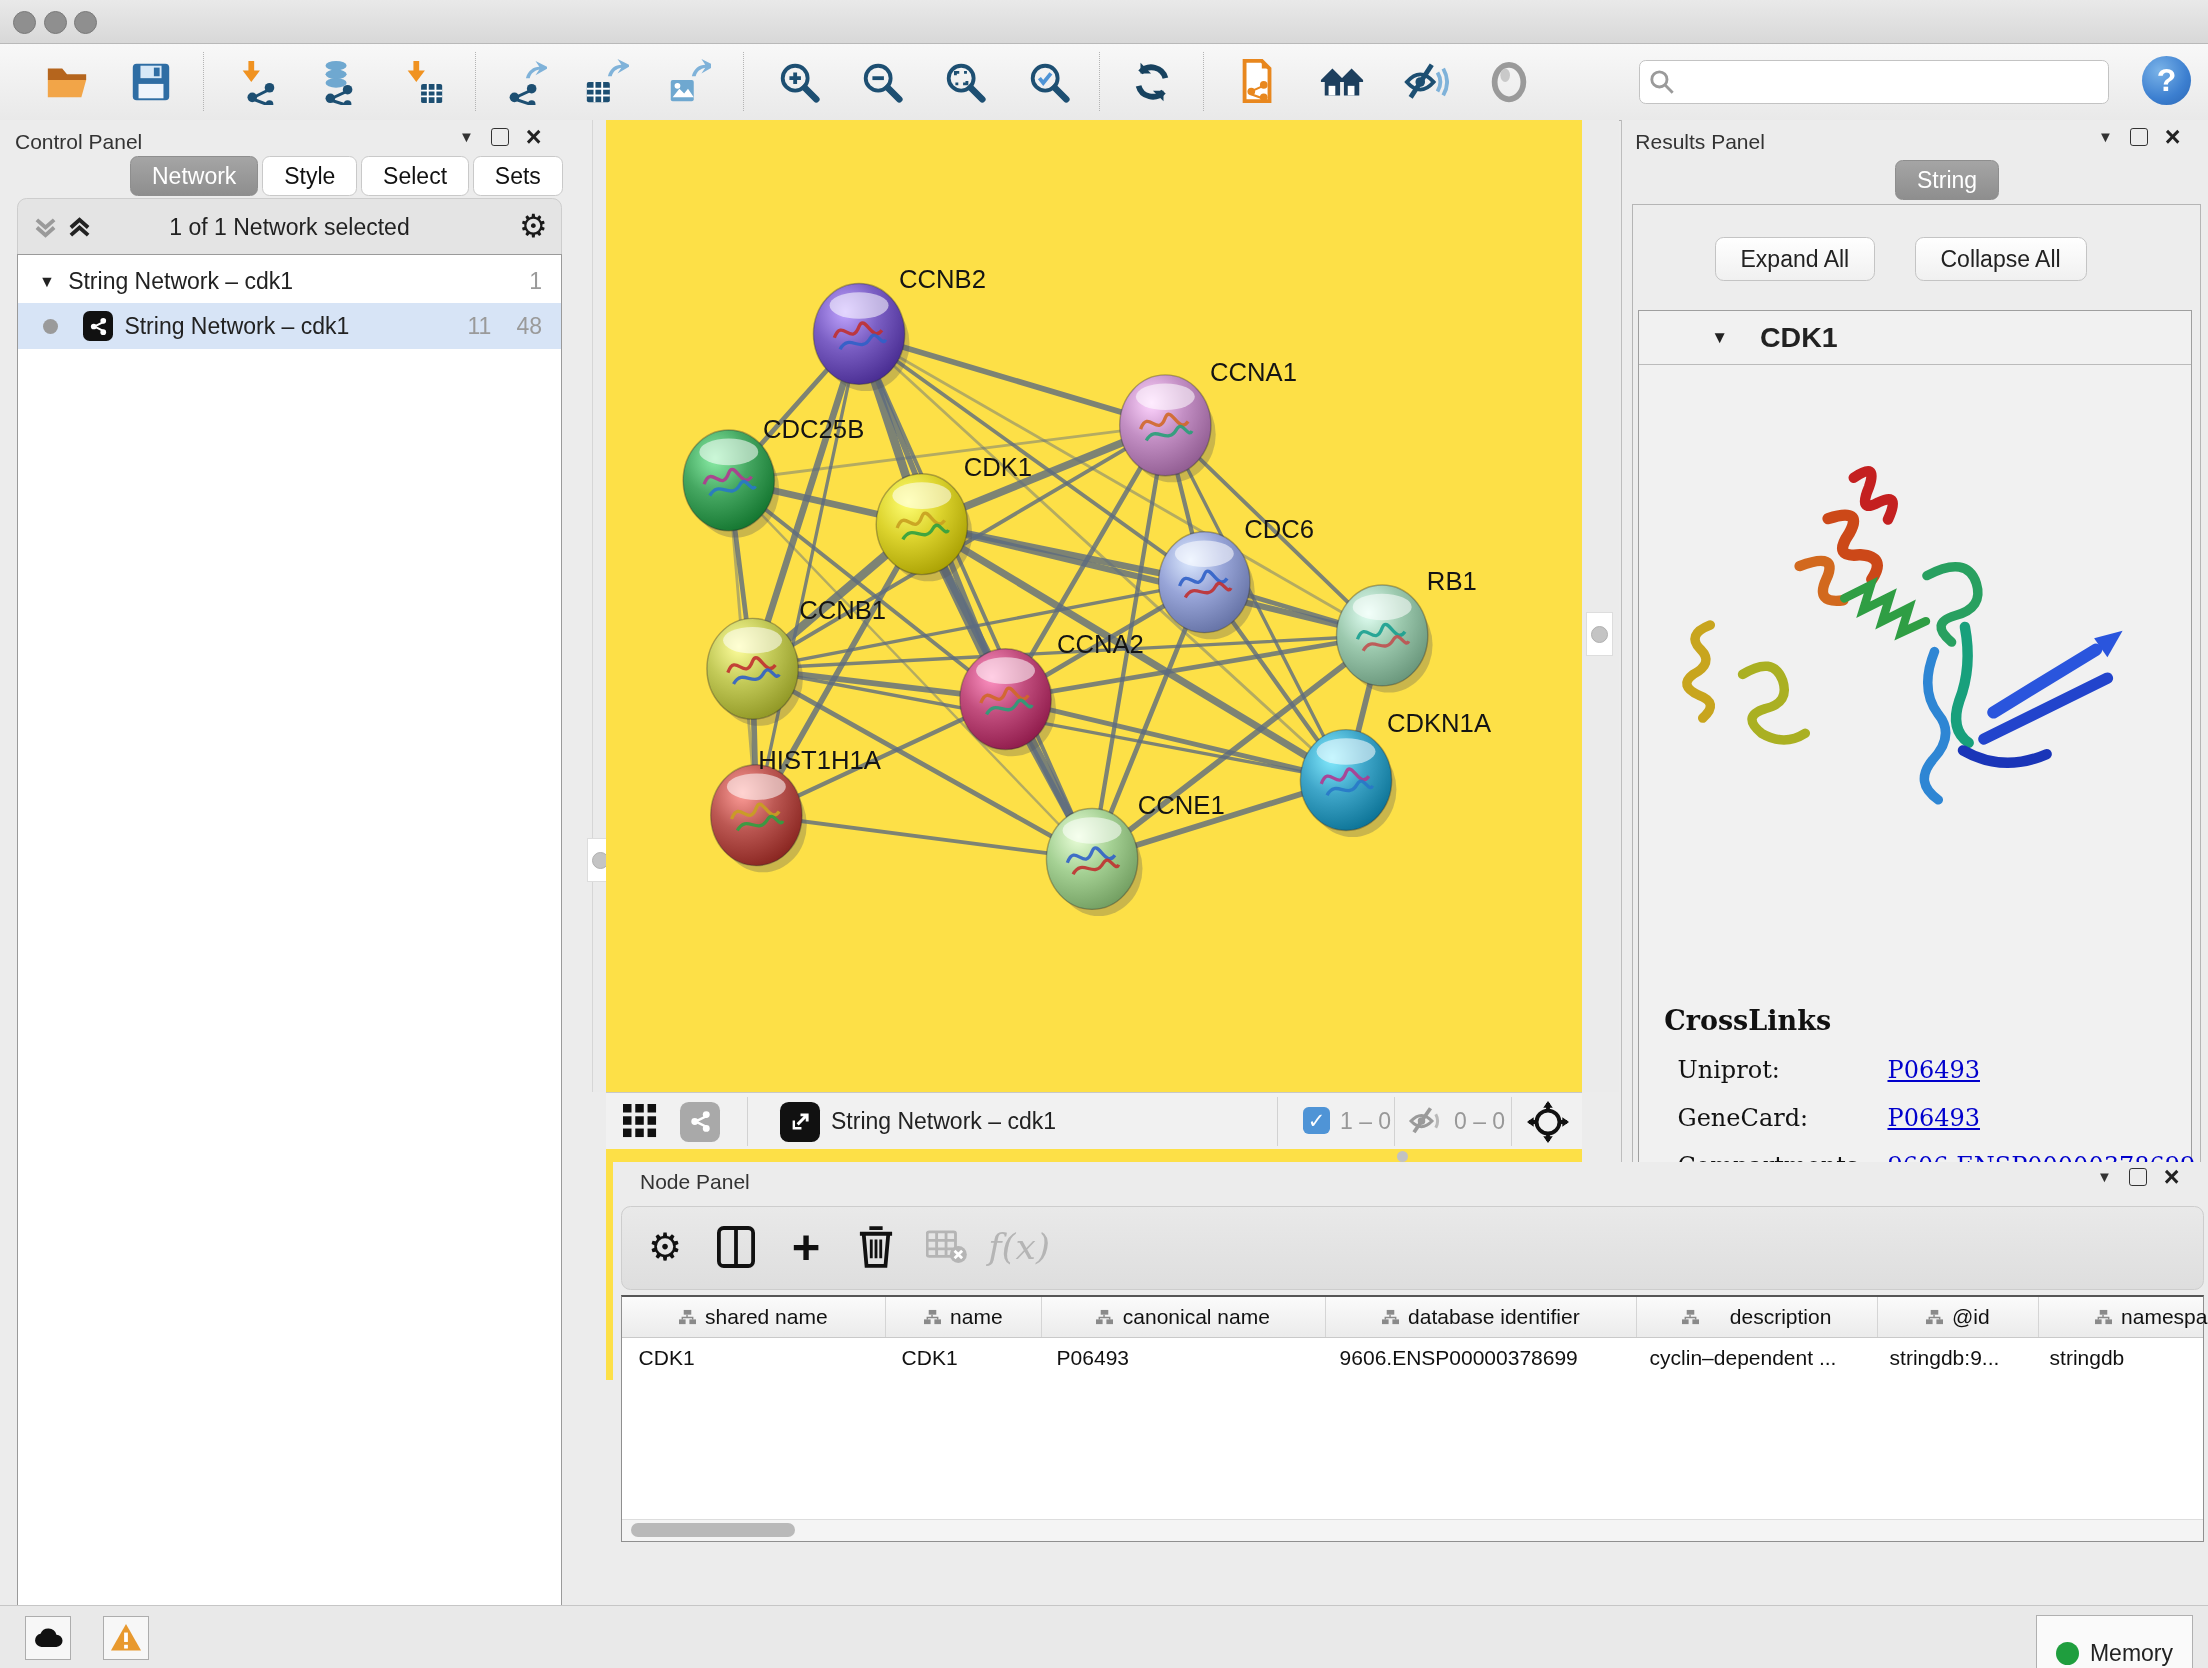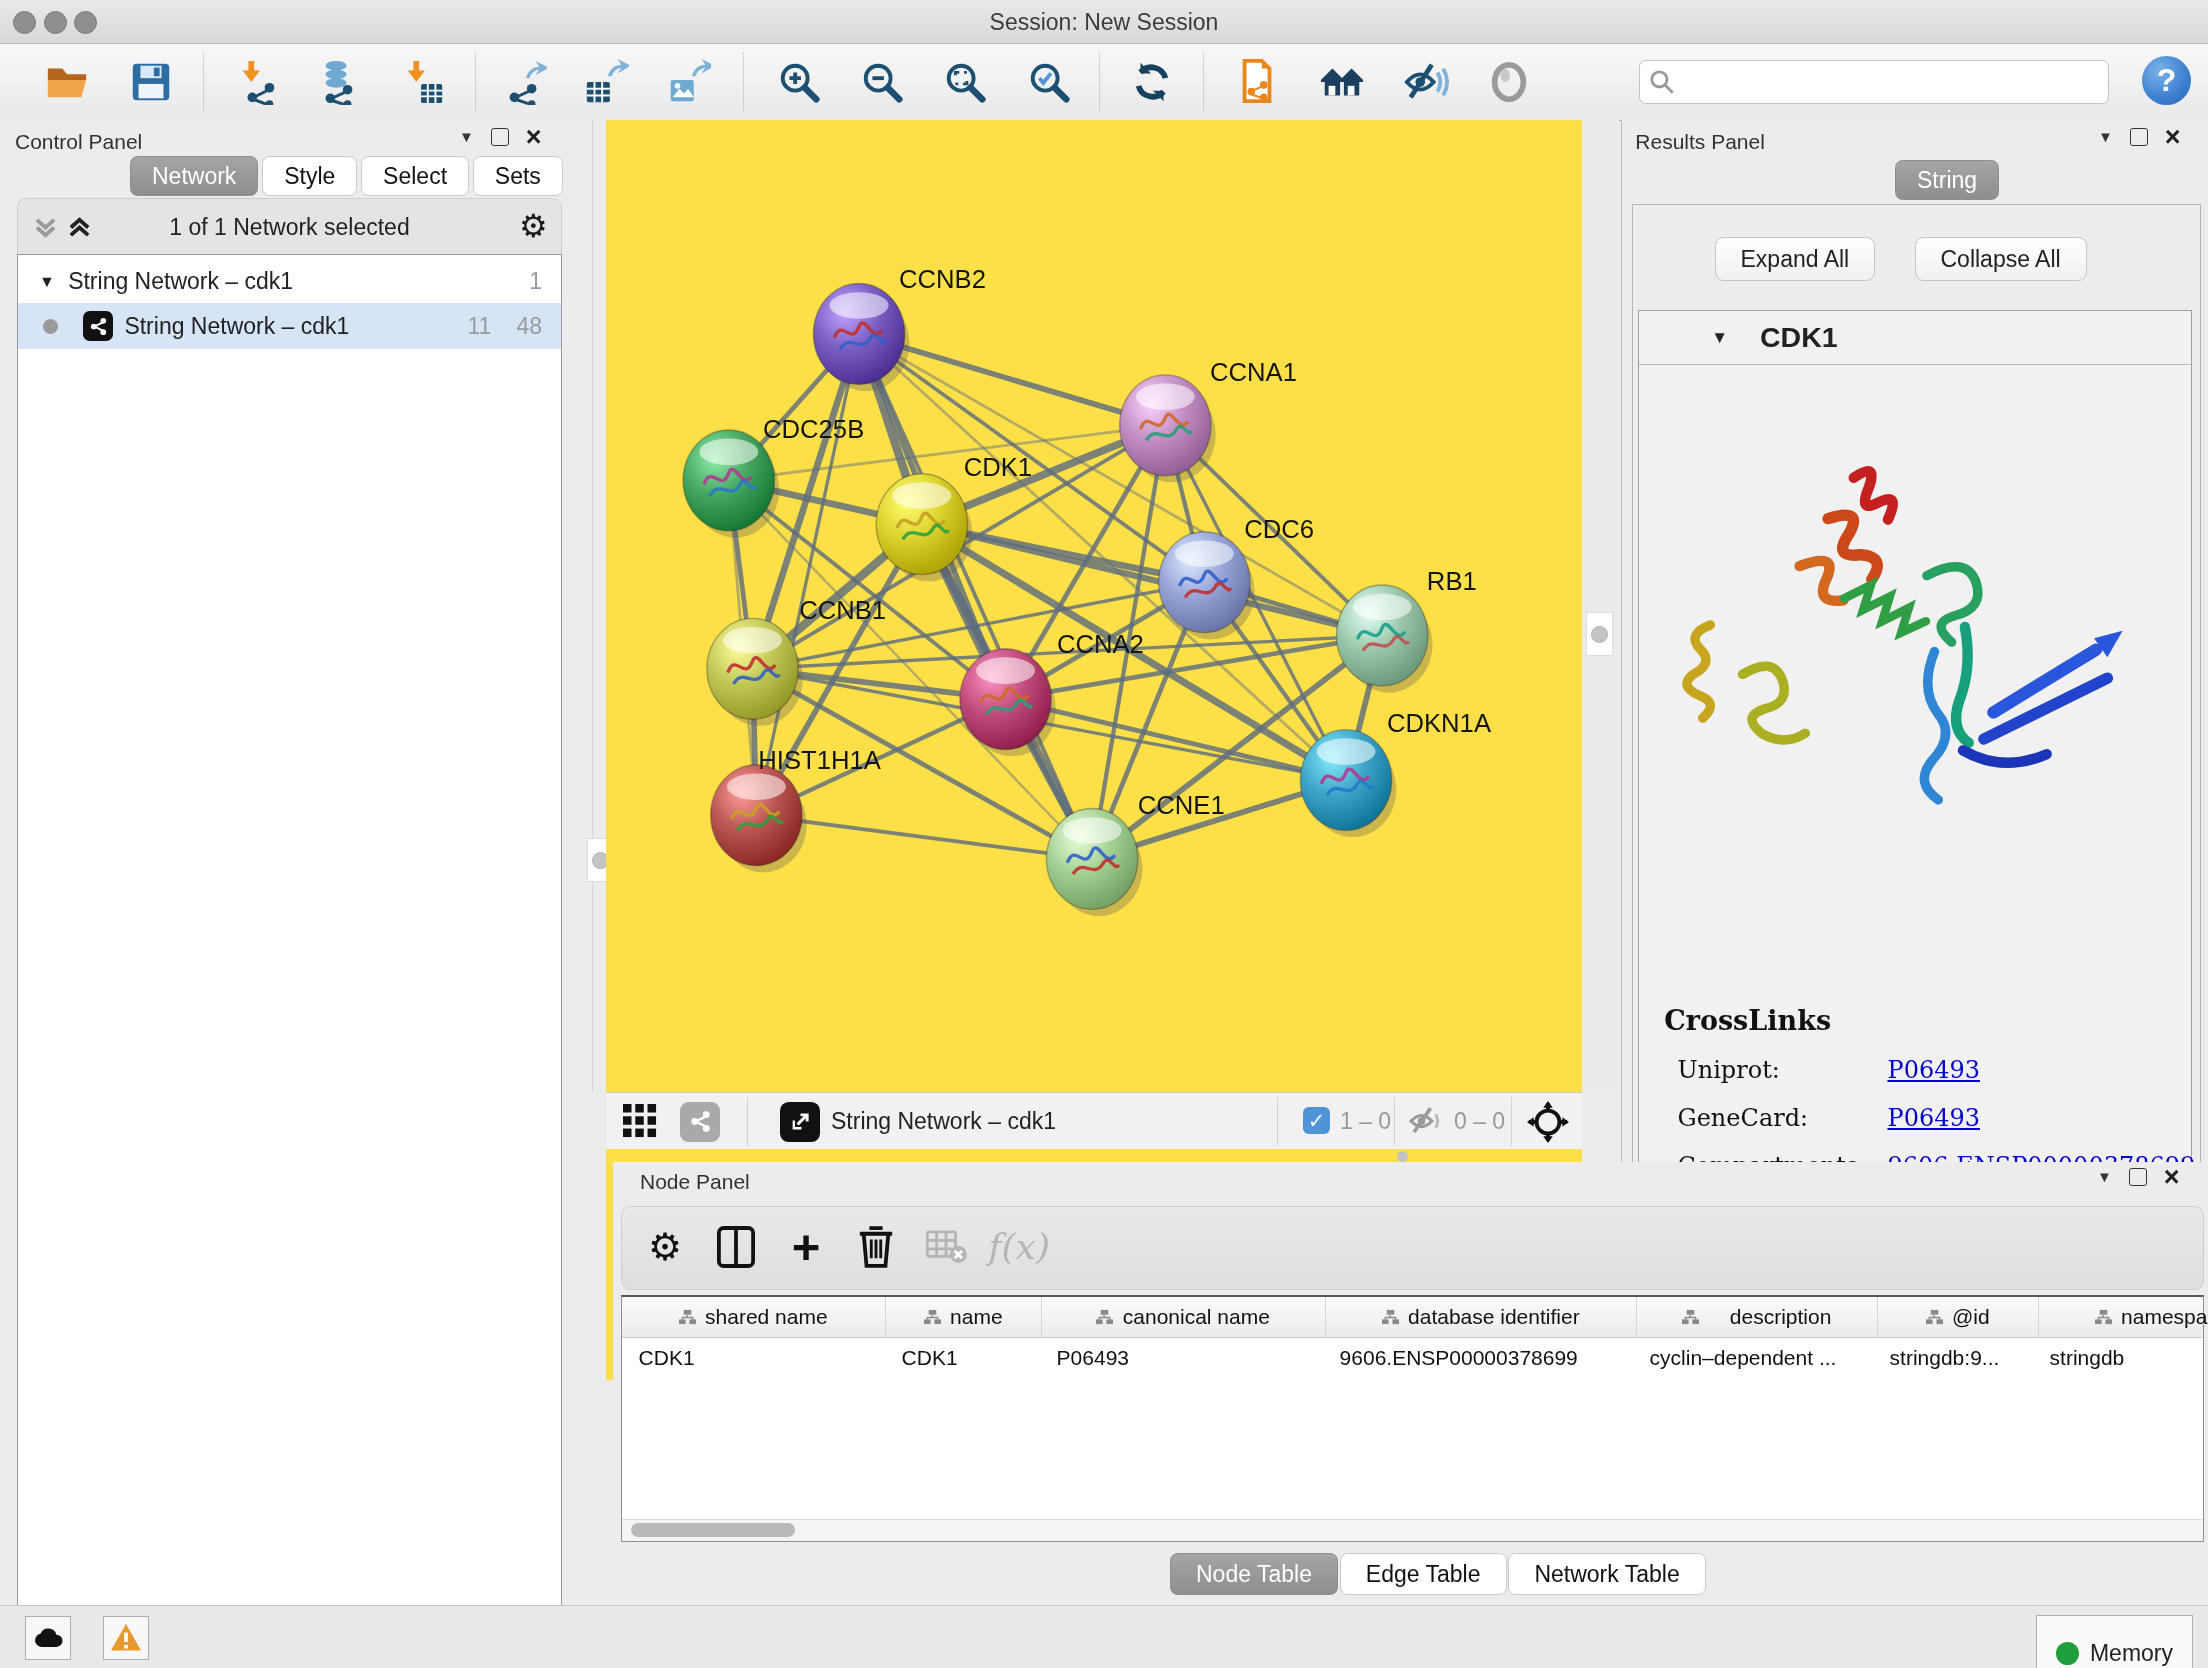--- a/index.html
+++ b/index.html
@@ -136,21 +136,20 @@
 </style>
 </head>
 <body>
 
 <div id="app">
 
   <div class="abs" id="titlebar">
     <div class="traffic" style="left:13.3px"></div>
     <div class="traffic" style="left:44px"></div>
     <div class="traffic" style="left:74px"></div>
-    <div id="title-text">Session: New Session</div>
   </div>
 
   <div class="abs" id="toolbar">
     <div class="tb-btn" style="left:42px">
       <svg width="46" height="46" viewBox="0 0 48 48">
           <path d="M4 10h15l5 6h20v6H4z" fill="#b5651d"></path>
           <path d="M4 22h40l-5 18H4z" fill="#f2a548"></path>
         </svg>
     </div>
     <div class="tb-btn" style="left:126px">
@@ -790,21 +789,20 @@
           <div class="td" style="width: 283px;">P06493</div>
           <div class="td" style="width: 310px;">9606.ENSP00000378699</div>
           <div class="td" style="width: 240px;">cyclin–dependent ...</div>
           <div class="td" style="width: 160px;">stringdb:9...</div>
           <div class="td" style="width: 247px;">stringdb</div>
         </div>
       <div id="hscroll">
         <div id="hthumb"></div>
       </div>
     </div>
-    <div id="bottom-tabs"><span class="tab active">Node Table</span><span class="tab">Edge Table</span><span class="tab">Network Table</span></div>
   </div>
 
   <div class="abs" id="footer">
     <div class="foot-btn" style="left:25px">
       <svg width="30" height="23" viewBox="0 0 32 24" fill="#111">
           <path d="M9 22a7 7 0 0 1-1-13.9A9 9 0 0 1 25 9a6 6 0 0 1 0 13z"></path>
         </svg>
     </div>
     <div class="foot-btn" style="left:103px">
       <svg width="32" height="28.5" viewBox="0 0 34 30">

